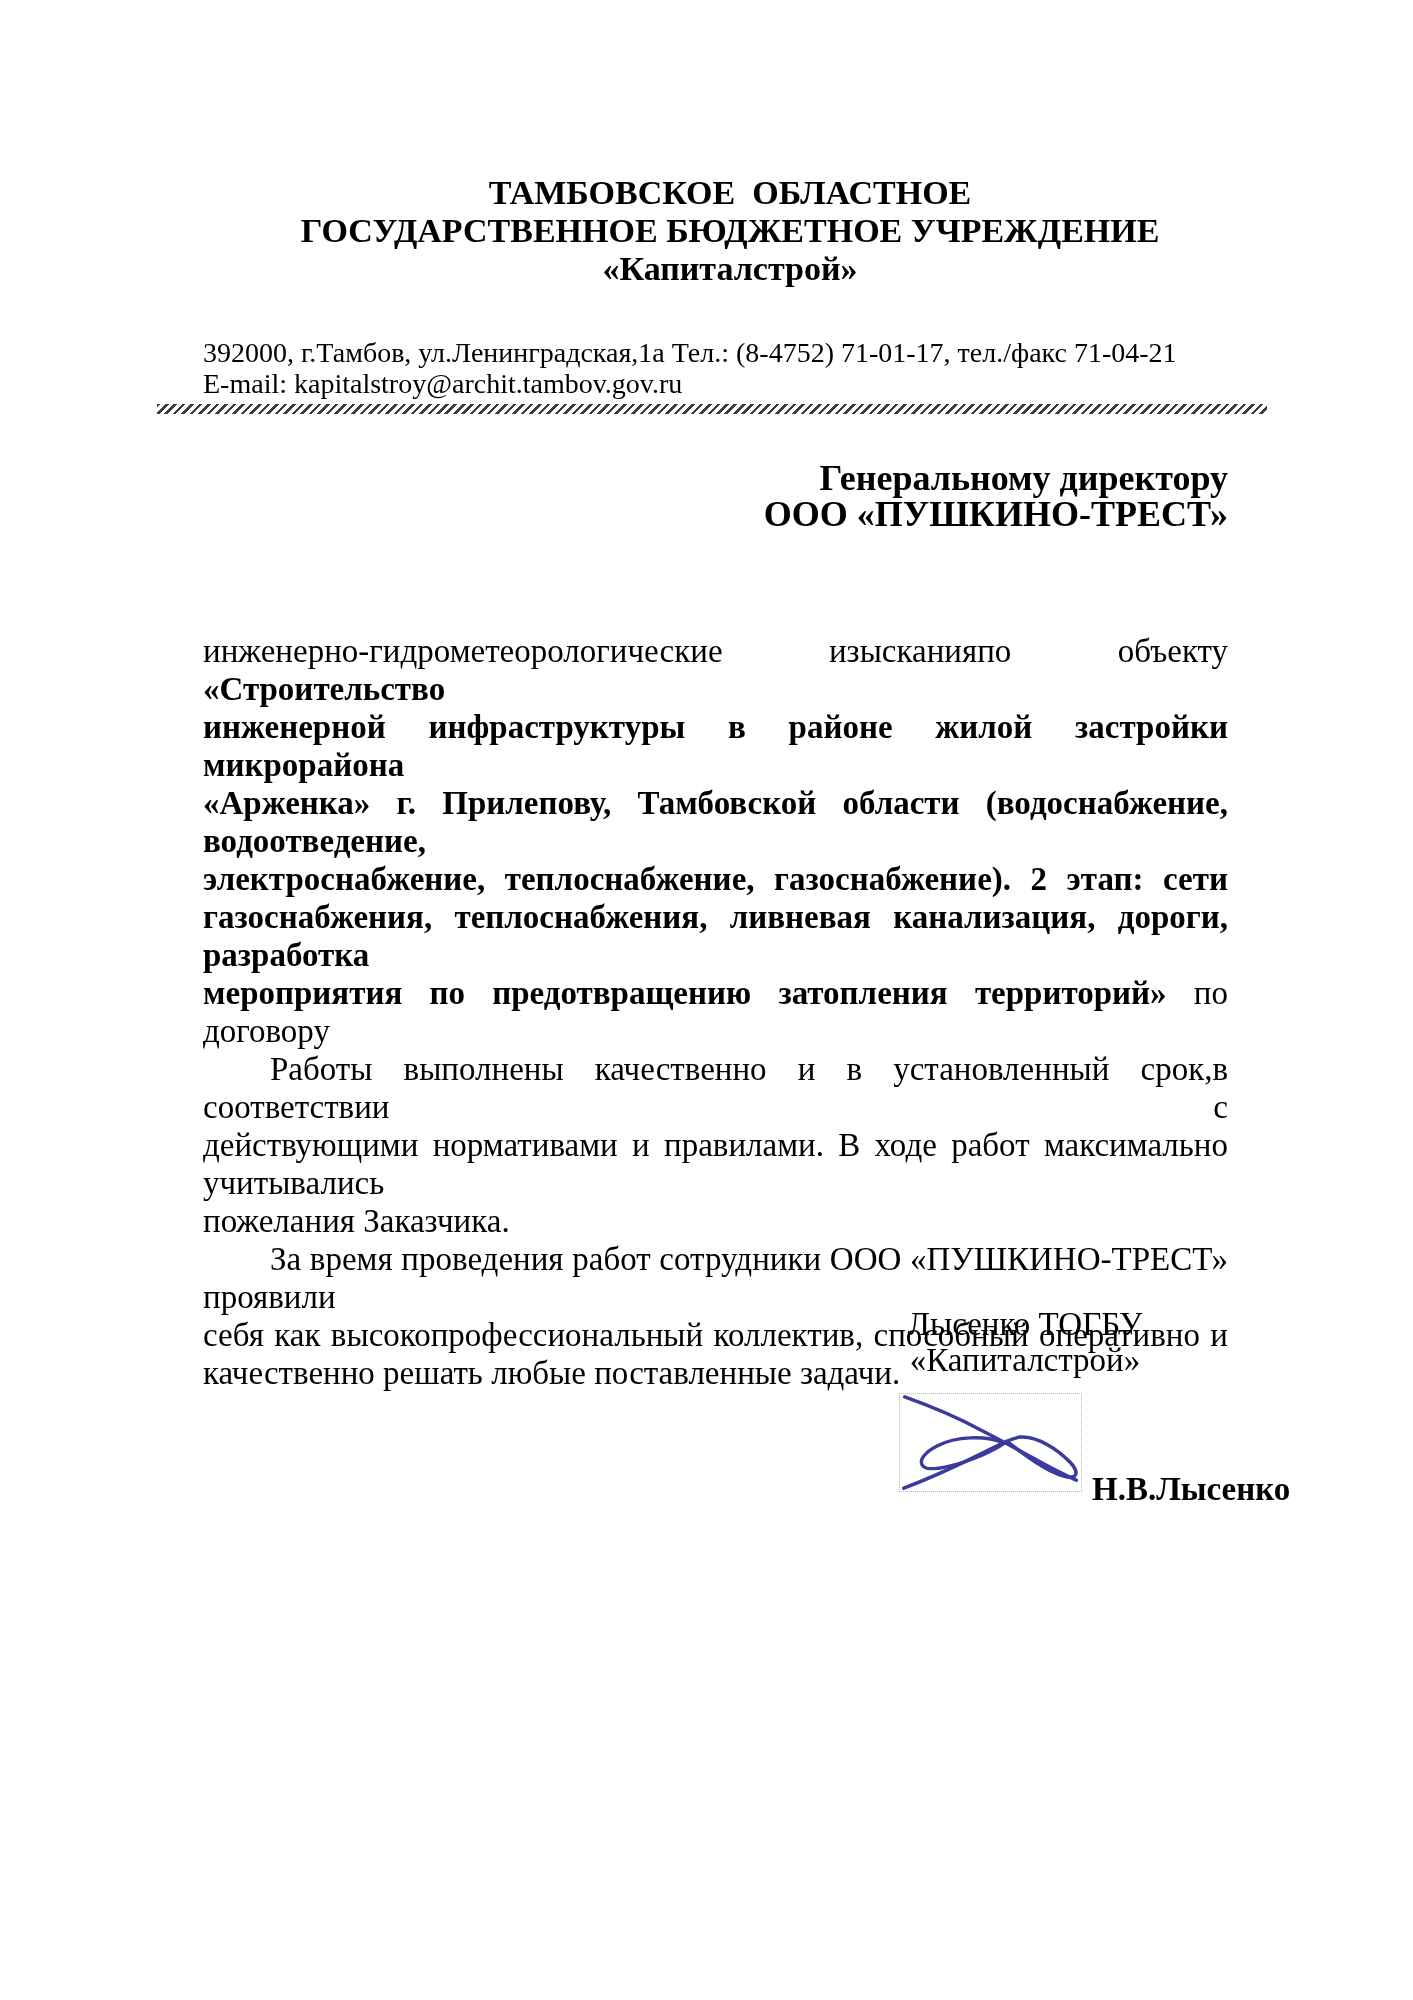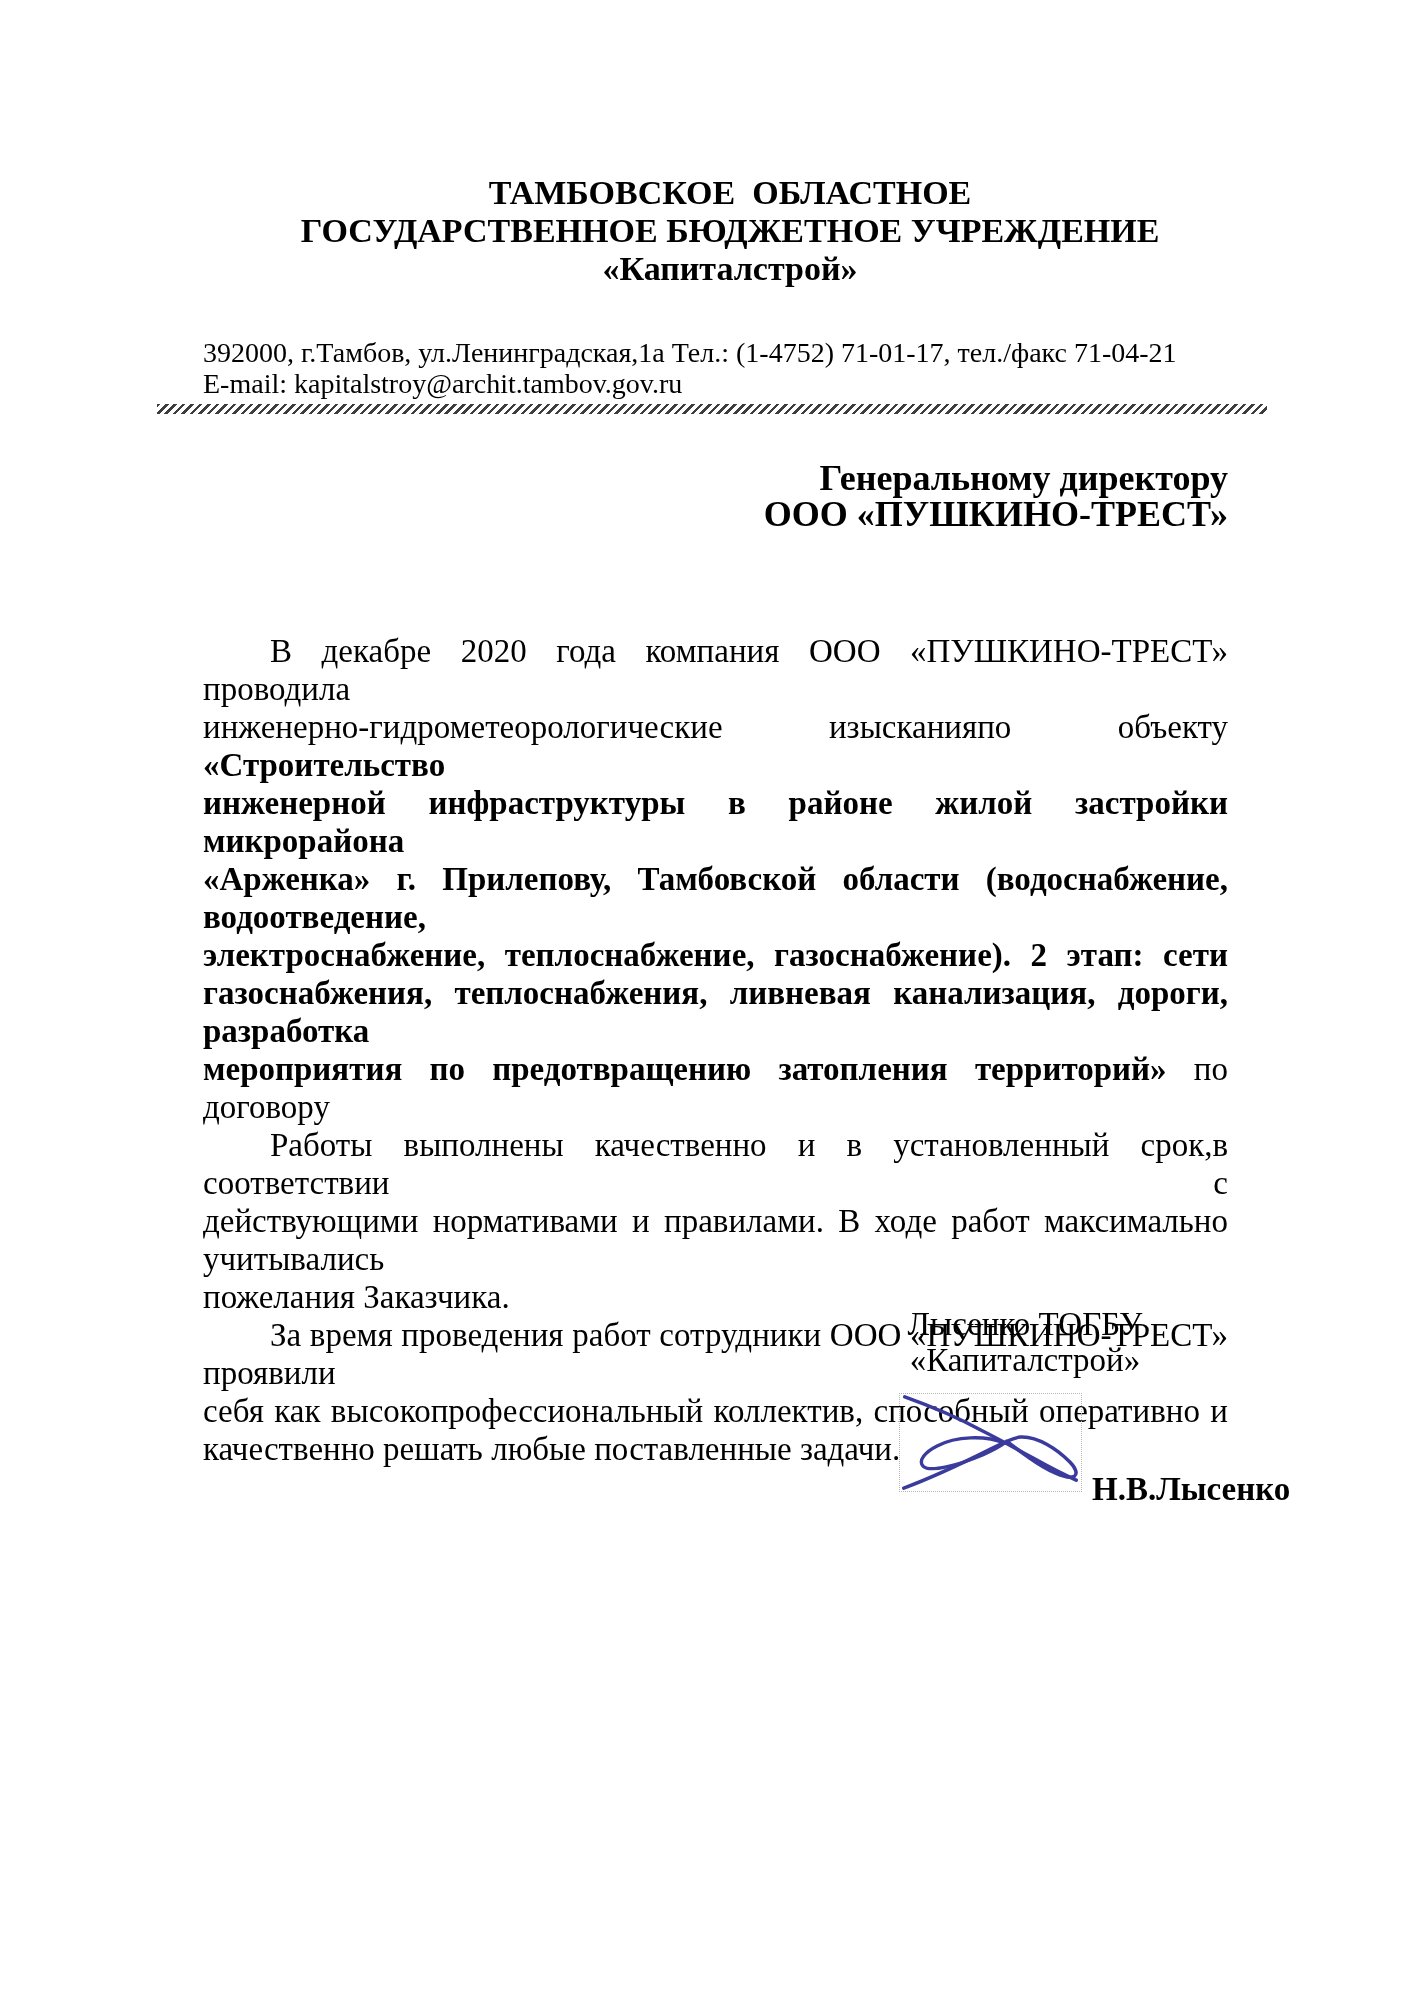--- a/index.html
+++ b/index.html
@@ -57,33 +57,32 @@
 
 <div class="page">
 
   <div class="org-title">
     <div>ТАМБОВСКОЕ  ОБЛАСТНОЕ</div>
     <div>ГОСУДАРСТВЕННОЕ БЮДЖЕТНОЕ УЧРЕЖДЕНИЕ</div>
     <div>«Капиталстрой»</div>
   </div>
 
   <div class="org-address">
-    <div>392000, г.Тамбов, ул.Ленинградская,1а Тел.: (1-4752) 71-01-17, тел./факс 71-04-21</div>
+    <div>392000, г.Тамбов, ул.Ленинградская,1а Тел.: (8-4752) 71-01-17, тел./факс 71-04-21</div>
     <div>E-mail: kapitalstroy@archit.tambov.gov.ru</div>
   </div>
 
   <div class="hatch-rule"></div>
 
   <div class="recipient">
     <div>Генеральному директору</div>
     <div>ООО «ПУШКИНО-ТРЕСТ»</div>
   </div>
 
   <div class="letter-body" id="letter-body">
-      <div class="line indent"><span>В декабре 2020 года компания ООО «ПУШКИНО-ТРЕСТ» проводила</span></div>
       <div class="line"><span>инженерно-гидрометеорологические изысканияпо объекту </span><span class="b">«Строительство</span></div>
       <div class="line"><span class="b">инженерной инфраструктуры в районе жилой застройки микрорайона</span></div>
       <div class="line"><span class="b">«Арженка» г. Прилепову, Тамбовской области (водоснабжение, водоотведение,</span></div>
       <div class="line"><span class="b">электроснабжение, теплоснабжение, газоснабжение). 2 этап: сети</span></div>
       <div class="line"><span class="b">газоснабжения, теплоснабжения, ливневая канализация, дороги, разработка</span></div>
       <div class="line"><span class="b">мероприятия по предотвращению затопления территорий»</span><span> по договору</span></div>
       <div class="line indent"><span>Работы выполнены качественно и в установленный срок,в соответствии с</span></div>
       <div class="line"><span>действующими нормативами и правилами. В ходе работ максимально учитывались</span></div>
       <div class="line last"><span>пожелания Заказчика.</span></div>
       <div class="line indent"><span>За время проведения работ сотрудники ООО «ПУШКИНО-ТРЕСТ» проявили</span></div>

